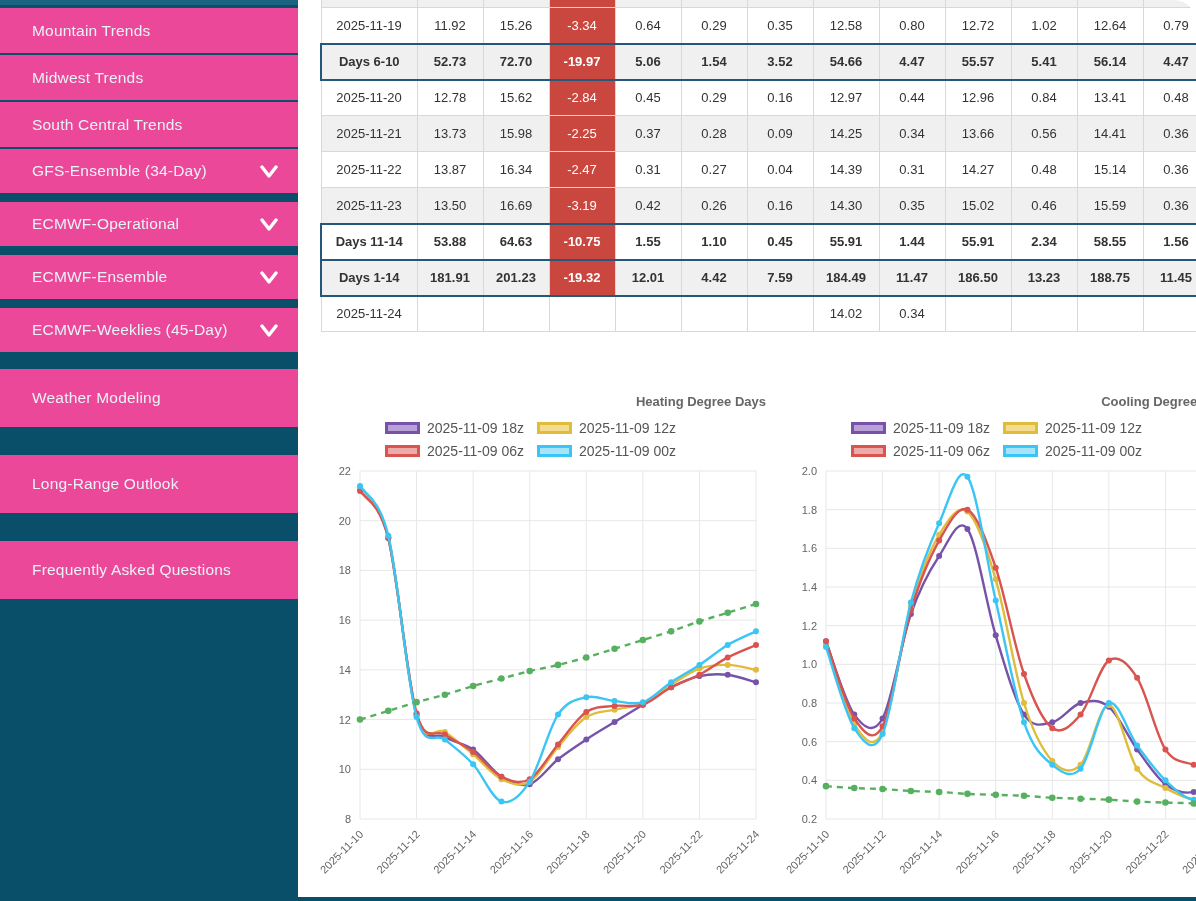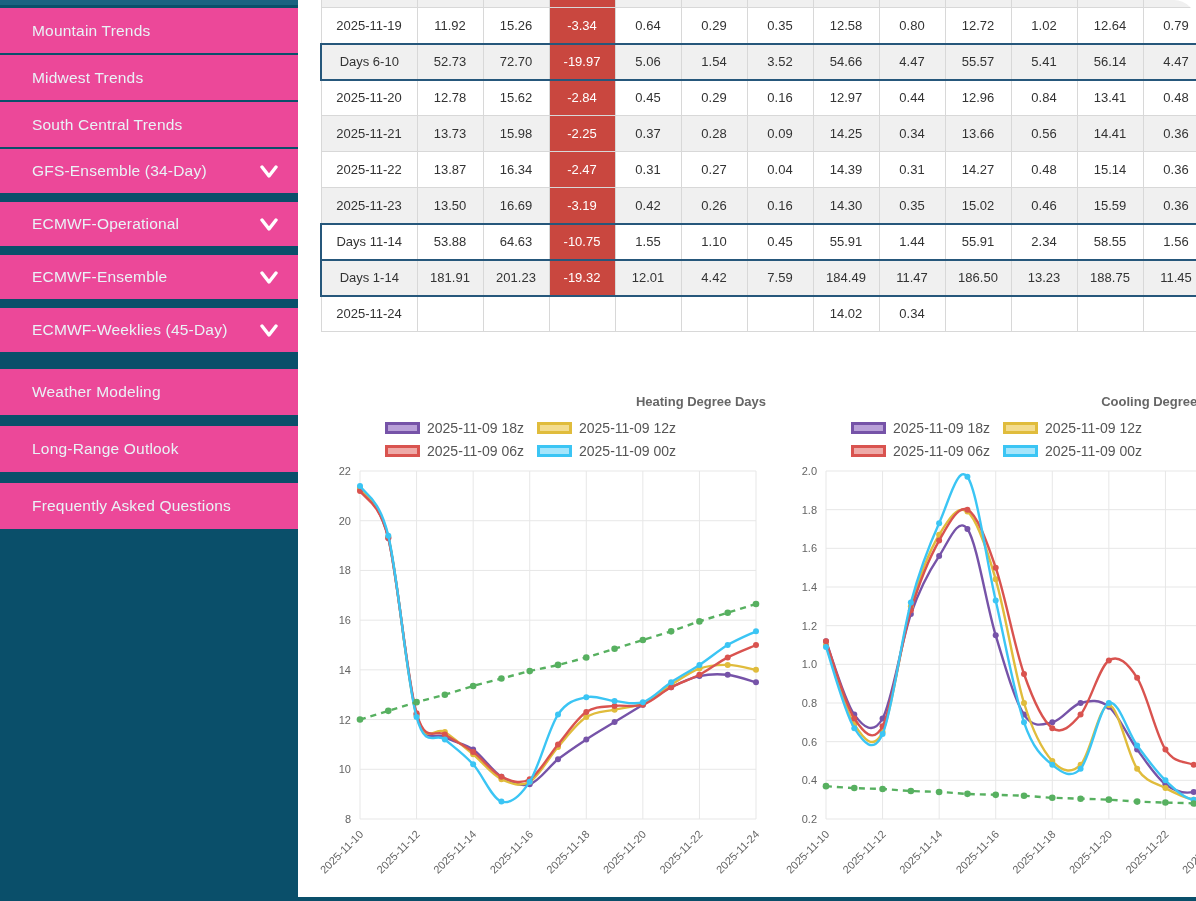--- a/index.html
+++ b/index.html
@@ -7,34 +7,34 @@
   .app { position: relative; width: 1196px; height: 901px; overflow: hidden; background: #fff; }
 
   
   .sidebar { position: absolute; left: 0; top: 0; width: 298px; height: 100%; background: #0a4f6a; }
   .nav-partial { height: 5px; background: #1a6381; margin-bottom: 3px; }
   .nav-item { background: #ec4899; color: #e9f3f7; display: flex; align-items: center;
     justify-content: space-between; padding: 0 20px 0 32px; font-size: 15.5px;
     height: 45px; margin-bottom: 2px; cursor: pointer; letter-spacing: .2px; }
   .nav-item.has-chevron { height: 44px; margin-bottom: 9px; }
   .nav-group-2 { display: block; margin-top: 17px; }
-  .nav-group-2 .nav-item { height: 46px; margin-bottom: 11px; }
+  .nav-group-2 .nav-item { height: 58px; margin-bottom: 28px; }
   .chev { display: inline-flex; flex: 0 0 auto; margin-left: 8px; }
 
   
   .main { position: absolute; left: 298px; top: 0; width: 898px; height: 100%; overflow: hidden; background: #fff; border-radius: 22px; }
 
   
   .table-clip { margin-left: 22px; height: 342px; overflow: hidden; }
   table { border-collapse: collapse; table-layout: fixed; width: 888px; transform: translateY(-29px); }
   col.c-label { width: 96px; } col.c-data { width: 66px; }
   td { border: 1px solid #d8d8d8; height: 36px; padding: 0 2px; text-align: center;
     font-size: 13px; color: #333; white-space: nowrap; overflow: hidden; }
   tr.shade { background: #f0f0f0; }
-  tr.summary td { font-weight: normal; border-top: 2px solid #26577b; border-bottom: 2px solid #26577b; }
+  tr.summary td { font-weight: bold; border-top: 2px solid #26577b; border-bottom: 2px solid #26577b; }
   tr.summary td:first-child { border-left: 2px solid #26577b; }
   td.neg { background: #c9473f; color: #fff; }
 
   
   .charts { display: flex; gap: 8px; margin: 52px 0 0 10px; }
   .chart { width: 458px; flex: 0 0 auto; }
   .chart-title { text-align: right; font-weight: bold; font-size: 13px; color: #666; }
   .legend { width: 312px; margin: 11px auto 2px; display: flex; flex-wrap: wrap; justify-content: center; row-gap: 7px; }
   .legend-item { width: 152px; display: flex; align-items: center; gap: 7px; font-size: 14px; color: #555; cursor: pointer; }
   .legend-box { width: 35px; height: 12px; border: 3px solid; flex: 0 0 auto; }

